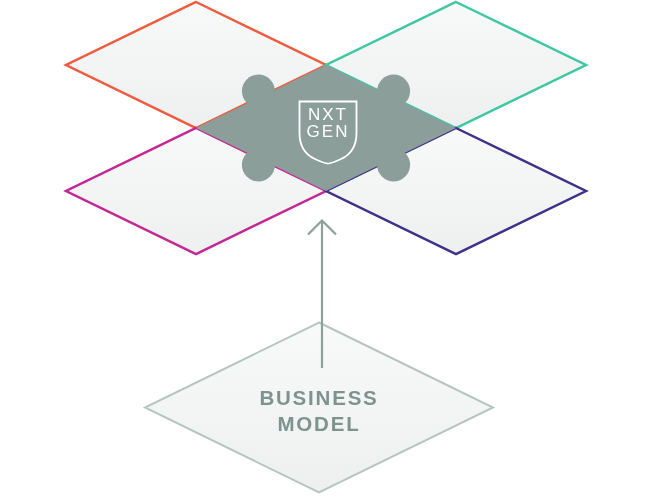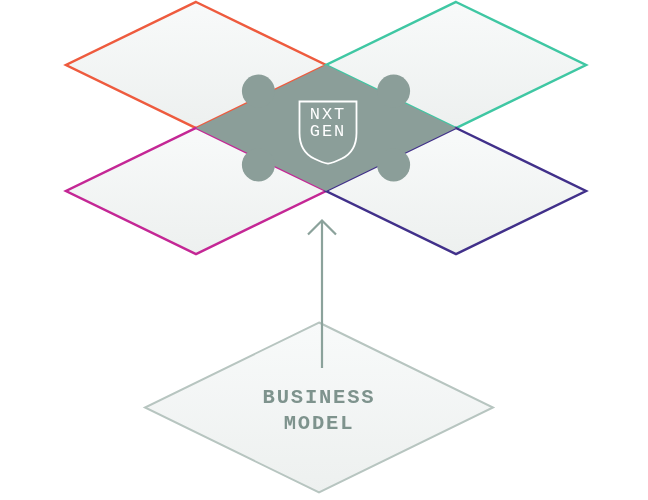--- a/index.html
+++ b/index.html
@@ -7,21 +7,20 @@
     padding: 0;
     background: #ffffff;
     font-family: "Liberation Sans", sans-serif;
   }
   .stage {
     position: relative;
     width: 648px;
     height: 496px;
     overflow: hidden;
     background: #ffffff;
-    font-family: Liberation Mono, monospace;
   }
   svg { display: block; }
   .quad-outline   { stroke-width: 2.5; stroke-linejoin: miter; }
   .shield-path    { fill: none; stroke-width: 1.8; }
   .badge-text     { font-size: 17px; letter-spacing: 2px; text-anchor: middle; }
   .arrow-stroke   { fill: none; stroke-width: 2.2; }
   .biz-outline    { stroke-width: 2; stroke-linejoin: miter; }
   .biz-text       { font-size: 20.5px; font-weight: bold; letter-spacing: 1.8px; text-anchor: middle; }
 </style>
 </head>

